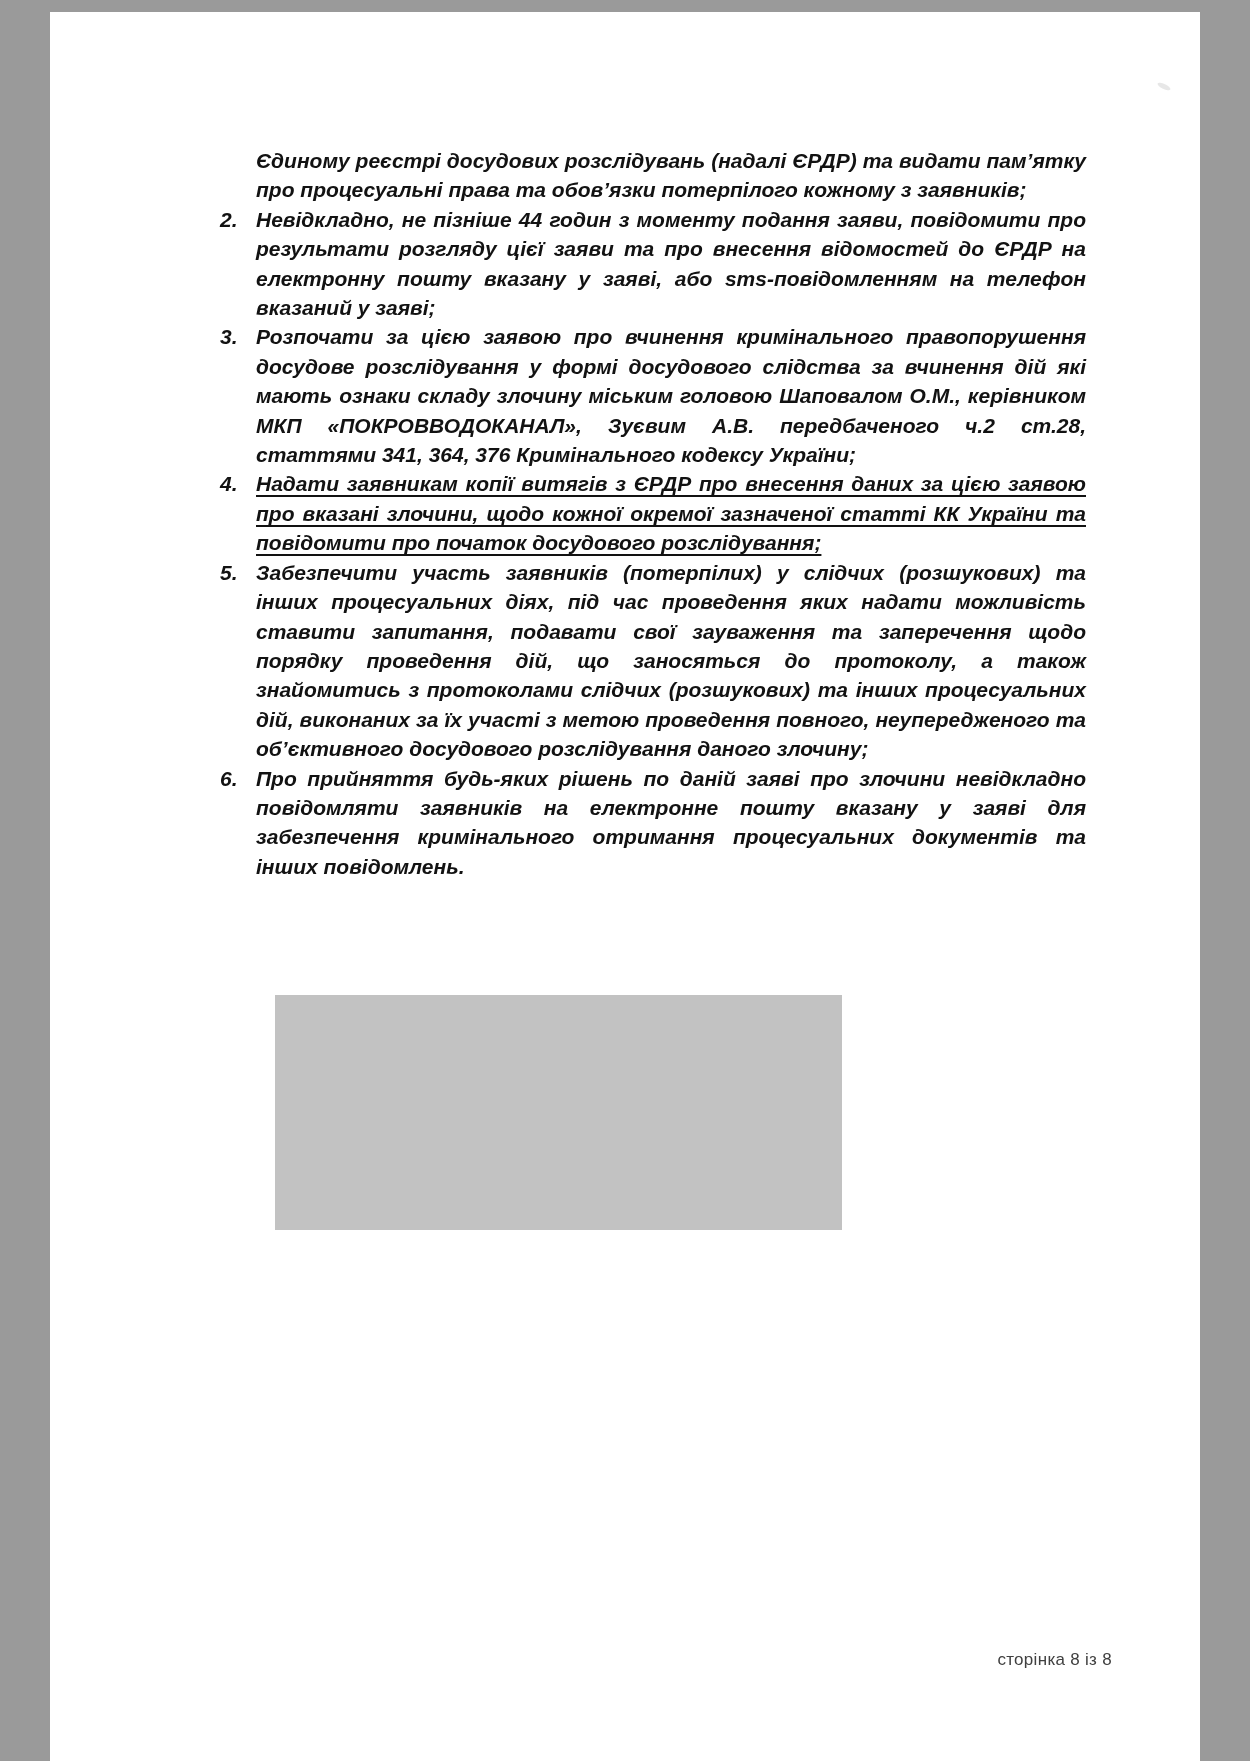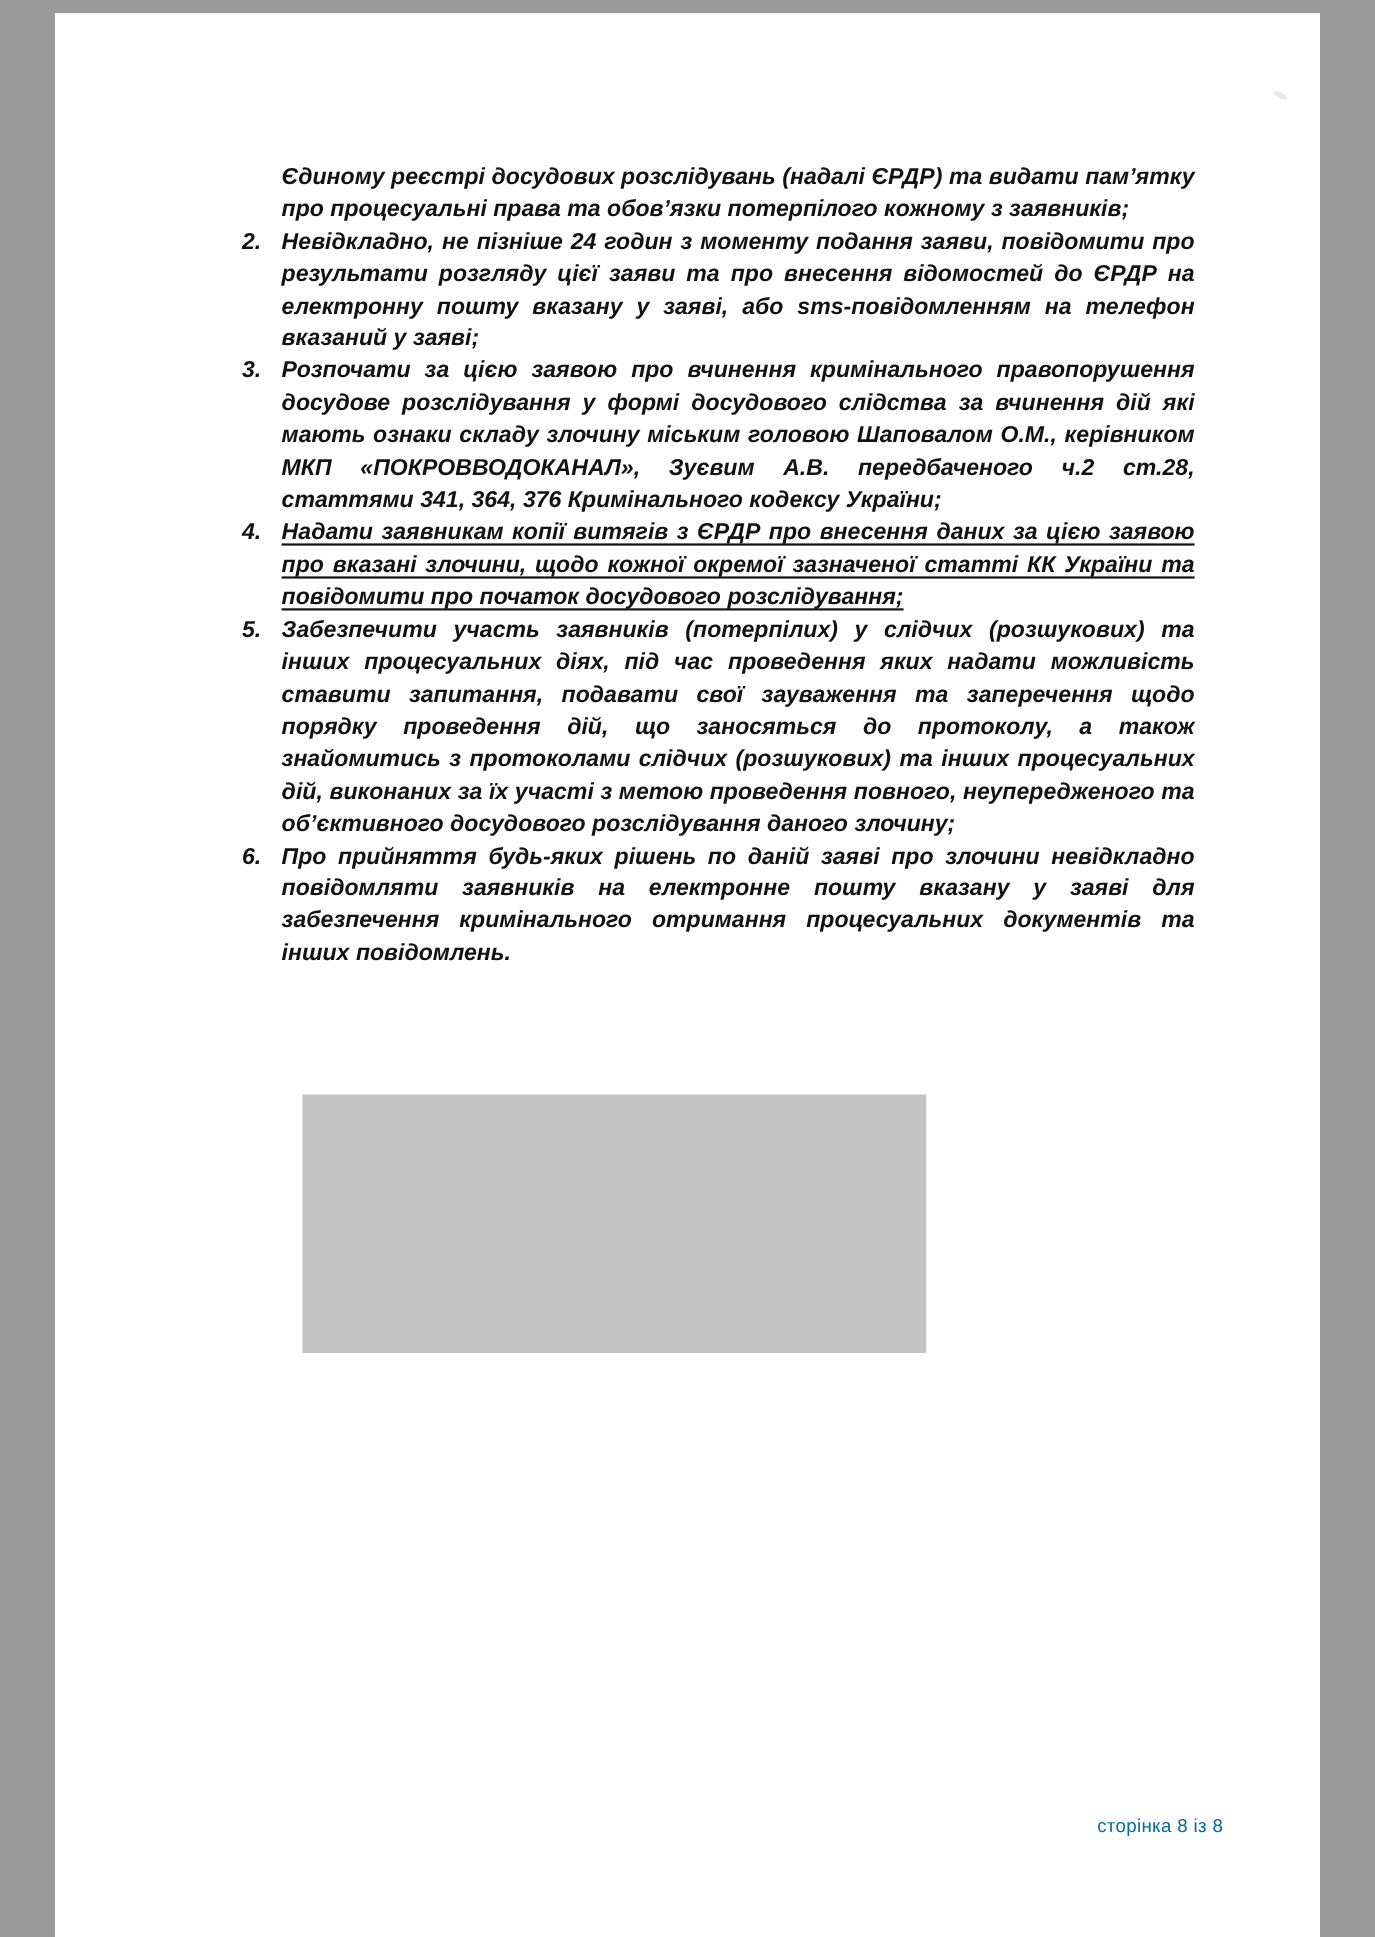--- a/index.html
+++ b/index.html
@@ -50,21 +50,21 @@
     width: 567px;
     height: 235px;
   }
   .page-footer {
     position: absolute;
     top: 1638px;
     right: 88px;
     font-size: 17px;
     font-weight: normal;
     font-style: normal;
-    color: #0369a1;
+    color: #404040;
     letter-spacing: 0.3px;
   }
   .smudge {
     position: absolute;
     background: #c9c9c9;
     opacity: 0.45;
     border-radius: 50%;
   }
   .smudge-1 { left: 1107px; top: 72px; width: 14px; height: 5px; transform: rotate(25deg); }
   .smudge-2 { left: 1150px; top: 80px; width: 26px; height: 4px; }
@@ -77,21 +77,21 @@
 
   <span class="smudge smudge-1"></span>
   <span class="smudge smudge-2"></span>
   <span class="smudge smudge-3"></span>
 
   <div class="content" style="color: rgb(18, 18, 18);">
     <div class="cont-para">Єдиному реєстрі досудових розслідувань (надалі ЄРДР) та видати пам’ятку про процесуальні права та обов’язки потерпілого кожному з заявників;</div>
     <div>
     <div class="list-item">
       <span class="item-number">2.</span>
-      <span>Невідкладно, не пізніше 24 годин з моменту подання заяви, повідомити про результати розгляду цієї заяви та про внесення відомостей до ЄРДР на електронну пошту вказану у заяві, або sms-повідомленням на телефон вказаний у заяві;</span>
+      <span>Невідкладно, не пізніше 44 годин з моменту подання заяви, повідомити про результати розгляду цієї заяви та про внесення відомостей до ЄРДР на електронну пошту вказану у заяві, або sms-повідомленням на телефон вказаний у заяві;</span>
     </div>
 
     <div class="list-item">
       <span class="item-number">3.</span>
       <span>Розпочати за цією заявою про вчинення кримінального правопорушення досудове розслідування у формі досудового слідства за вчинення дій які мають ознаки складу злочину міським головою Шаповалом О.М., керівником МКП «ПОКРОВВОДОКАНАЛ», Зуєвим А.В. передбаченого ч.2 ст.28, статтями 341, 364, 376 Кримінального кодексу України;</span>
     </div>
 
     <div class="list-item">
       <span class="item-number">4.</span>
       <span class="underlined">Надати заявникам копії витягів з ЄРДР про внесення даних за цією заявою про вказані злочини, щодо кожної окремої зазначеної статті КК України та повідомити про початок досудового розслідування;</span>

